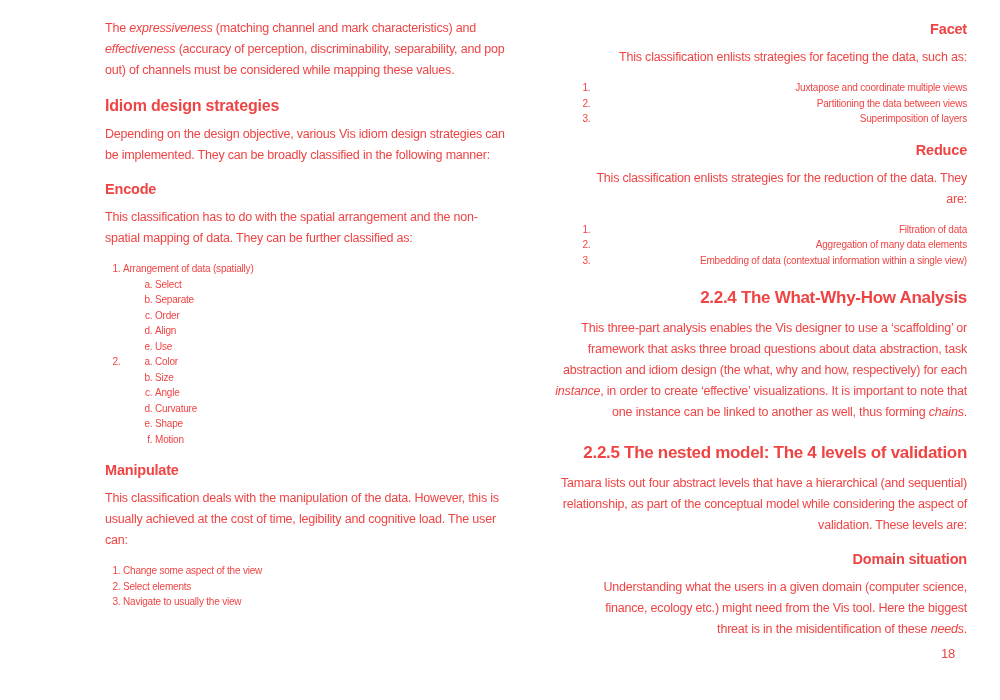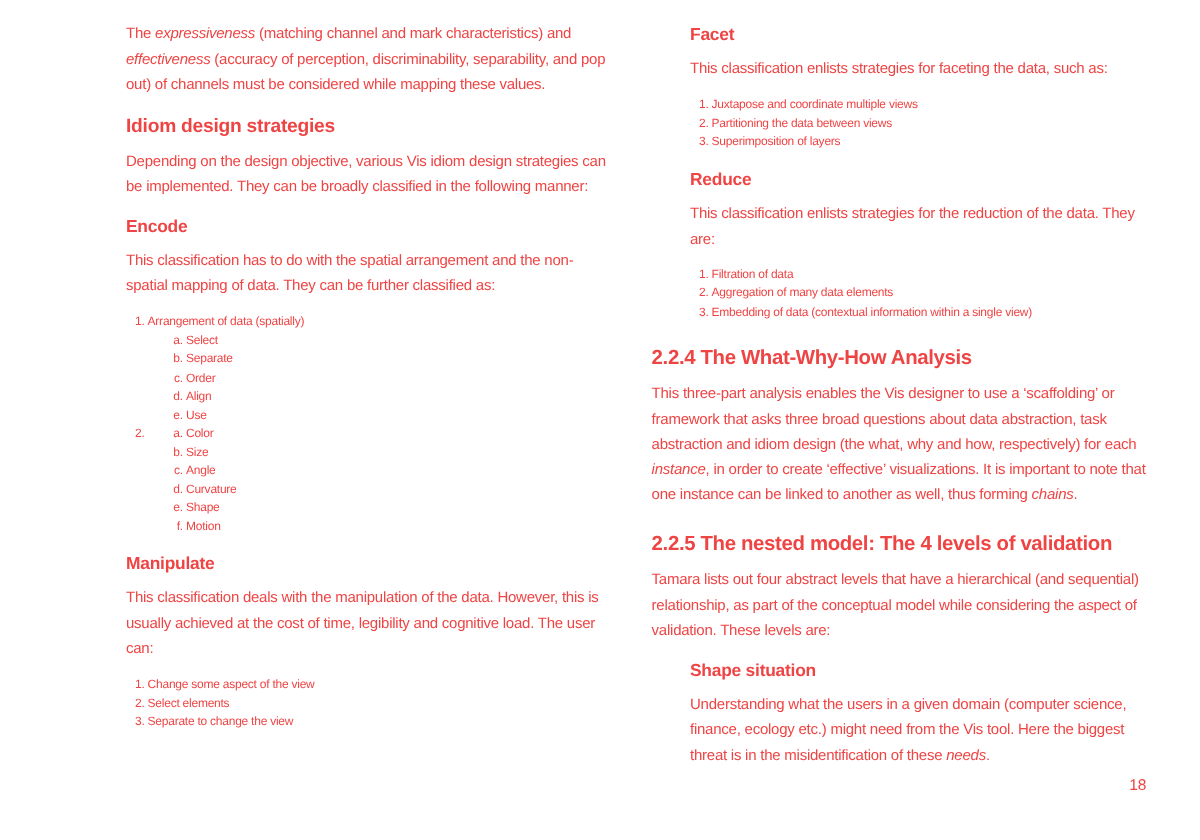--- a/index.html
+++ b/index.html
@@ -12,21 +12,21 @@
     width: 1000px;
     height: 700px;
     background: #ffffff;
     font-family: "Liberation Sans", sans-serif;
     color: #ef4444;
     letter-spacing: -0.2px;
     overflow: hidden;
   }
   .col { position: absolute; top: 0; }
   .col-left  { left: 105px; width: 402px; padding-top: 18px; }
-  .col-right { left: 543px; width: 424px; padding-top: 6px; }
+  .col-right { left: 543px; width: 424px; padding-top: 6px; text-align: right; }
 
   p.body {
     font-size: 12.5px;
     line-height: 21px;
     margin: 0;
   }
   h2.h-chapter {
     font-size: 17px;
     line-height: 23px;
     font-weight: bold;
@@ -103,21 +103,21 @@
           <li>Motion</li>
         </ol>
       </li>
     </ol>
 
     <h4 class="h-sub">Manipulate</h4>
     <p class="body">This classification deals with the manipulation of the data. However, this is usually achieved at the cost of time, legibility and cognitive load. The user can:</p>
     <ol class="list">
       <li>Change some aspect of the view</li>
       <li>Select elements</li>
-      <li>Separate to change the view</li>
+      <li>Navigate to usually the view</li>
     </ol>
   </div>
 
   <div class="col col-right">
 
     <div class="indent">
       <h4 class="h-sub">Facet</h4>
       <p class="body">This classification enlists strategies for faceting the data, such as:</p>
       <ol class="list">
         <li>Juxtapose and coordinate multiple views</li>
@@ -134,19 +134,19 @@
       </ol>
     </div>
 
     <h2 class="h-chapter">2.2.4 The What-Why-How Analysis</h2>
     <p class="body">This three-part analysis enables the Vis designer to use a ‘scaffolding’ or framework that asks three broad questions about data abstraction, task abstraction and idiom design (the what, why and how, respectively) for each <i>instance</i>, in order to create ‘effective’ visualizations. It is important to note that one instance can be linked to another as well, thus forming <i>chains</i>.</p>
 
     <h2 class="h-chapter">2.2.5 The nested model: The 4 levels of validation</h2>
     <p class="body">Tamara lists out four abstract levels that have a hierarchical (and sequential) relationship, as part of the conceptual model while considering the aspect of validation. These levels are:</p>
 
     <div class="indent">
-      <h4 class="h-sub">Shape situation</h4>
+      <h4 class="h-sub">Domain situation</h4>
       <p class="body">Understanding what the users in a given domain (computer science, finance, ecology etc.) might need from the Vis tool. Here the biggest threat is in the misidentification of these <i>needs</i>.</p>
     </div>
   </div>
 
   <div class="page-number">18</div>
 </div>
 
 </body></html>

